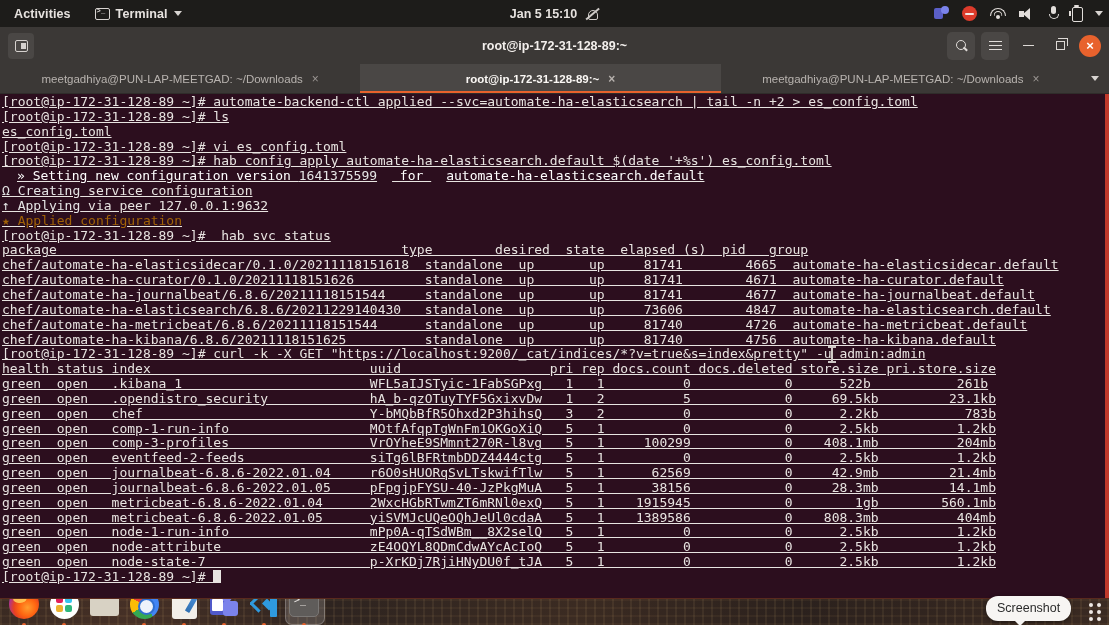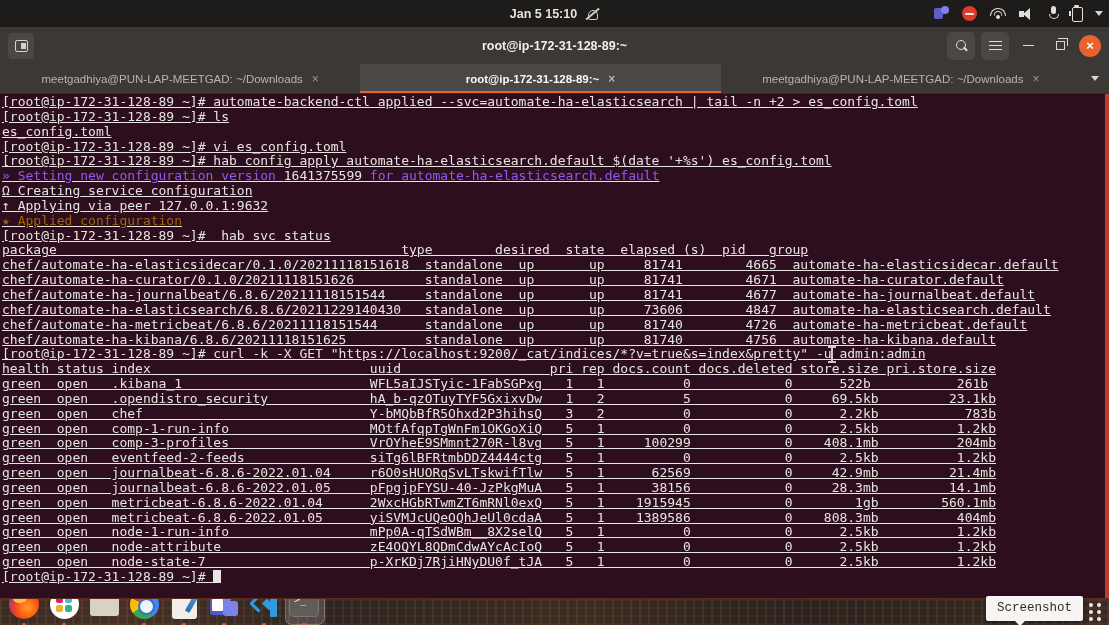--- a/index.html
+++ b/index.html
@@ -206,21 +206,21 @@
     overflow:hidden;
   }
   #term {
     position:absolute; left:2px; top:1px; right:0; bottom:0;
     font-family:"DejaVu Sans Mono","Liberation Mono",monospace;
     font-size:13.0px; line-height:14.85px;
     color:#e8e4e1; white-space:pre;
     letter-spacing:0px;
   }
   #term .ln { height:14.85px;text-decoration:underline; }
-  .c-yellow { color:#8b5cf6; }
+  .c-yellow { color:#ffffff;margin-left:15px; }
   .c-green  { color:#e5e5e5; }
   .c-purple { color:#a16207; }
   .cursor {
     display:inline-block; width:8px; height:13px; background:#e8e4e1;
     vertical-align:-2px;
   }
   #ibeam {
     position:absolute; left:828px; top:252px; width:8px; height:17px; z-index:8;
   }
   #ibeam:before {
@@ -350,34 +350,43 @@
     display:flex; align-items:center; z-index:5;
   }
   .apps-grid {
     width:14px; height:18px; display:grid; grid-template-columns:repeat(2,4px);
     grid-template-rows:repeat(3,4px); gap:3px 4px;
   }
   .apps-grid i { width:4px; height:4px; border-radius:50%; background:#efe9e5; }
   #tooltip {
     position:absolute; left:986px; top:596px; z-index:60;
     background:#f7f5f3; color:#2b2b2b; font-size:12.5px;
-    padding:5px 11px 6px; border-radius:2px;
+    padding:5px 11px 6px; border-radius:12px;
     box-shadow:0 1px 4px rgba(0,0,0,.45);
-    font-family:Liberation Mono, monospace;
   }
   #tooltip:after {
     content:""; position:absolute; left:28px; bottom:-5px;
     border-left:6px solid transparent; border-right:6px solid transparent;
     border-top:6px solid #f7f5f3;
   }
 </style>
 </head>
 <body>
 
 <div id="topbar">
+  <div class="tb-left">
+    <div class="tb-item tb-activities">
+      <span>Activities</span>
+    </div>
+    <div class="tb-item">
+      <span class="term-glyph"></span>
+      <span>Terminal</span>
+      <span class="caret-dn"></span>
+    </div>
+  </div>
 
   <div class="tb-clock">
     <div class="tb-clock-inner">
       <span>Jan 5  15:10</span>
       <span class="bell-muted"></span>
     </div>
   </div>
 
   <div class="tb-right">
     <span class="ico-teams"></span>

